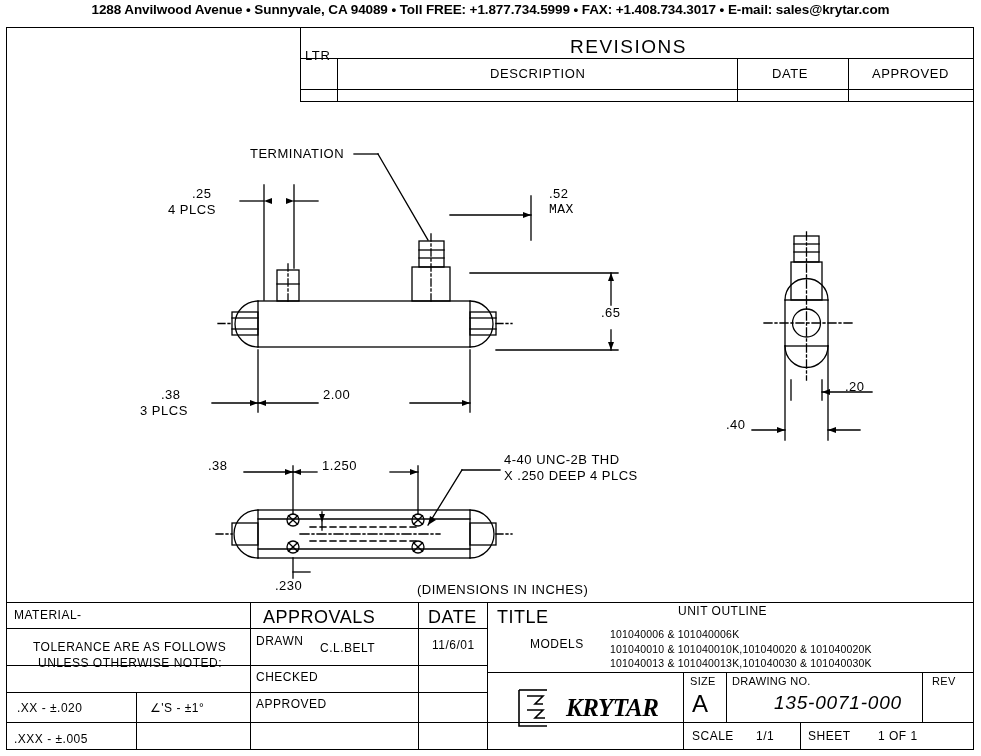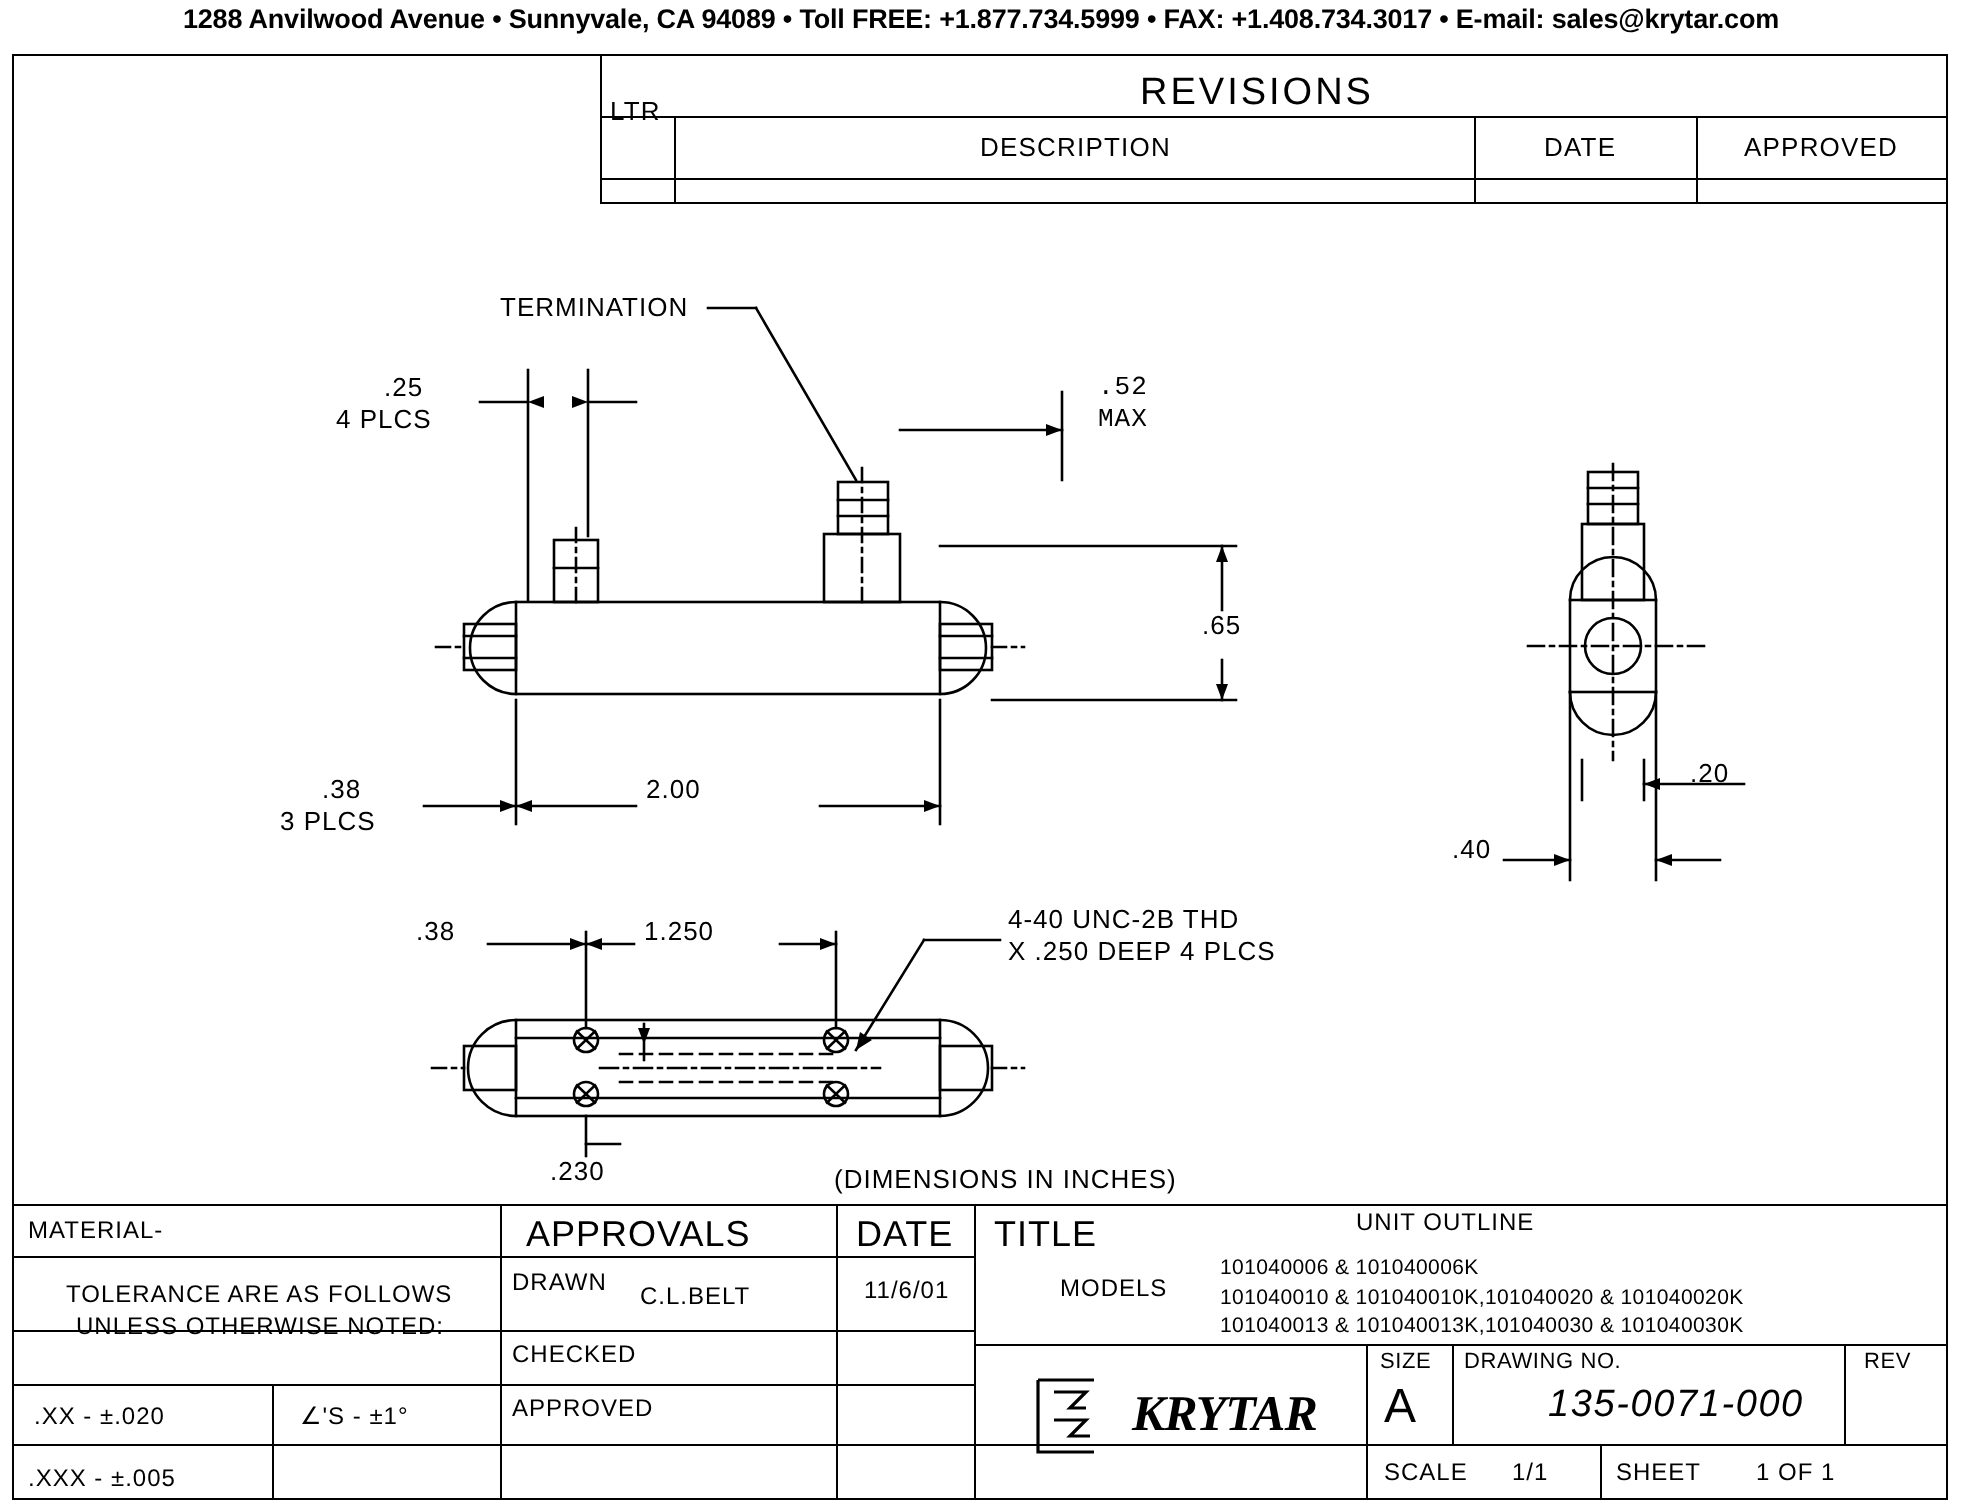--- a/index.html
+++ b/index.html
@@ -258,21 +258,21 @@
       <polygon points="428,525 430,516 436,520" fill="#000" stroke="none"></polygon>
 
     </g>
   </svg>
 
   <div class="txt dim" style="left:250px; top:146px;">TERMINATION</div>
 
   <div class="txt dim" style="left:192px; top:186px;">.25</div>
   <div class="txt dim" style="left:168px; top:202px;">4 PLCS</div>
 
-  <div class="txt dim" style="left:549px; top:186px;font-family:Liberation Mono, monospace;">.52</div>
+  <div class="txt dim" style="left:549px; top:186px;">.52</div>
   <div class="txt dim" style="left:549px; top:202px;font-family:Liberation Mono, monospace;">MAX</div>
 
   <div class="txt dim" style="left:601px; top:305px;">.65</div>
 
   <div class="txt dim" style="left:161px; top:387px;">.38</div>
   <div class="txt dim" style="left:140px; top:403px;">3 PLCS</div>
 
   <div class="txt dim" style="left:323px; top:387px;">2.00</div>
 
   <div class="txt dim" style="left:845px; top:379px;">.20</div>

